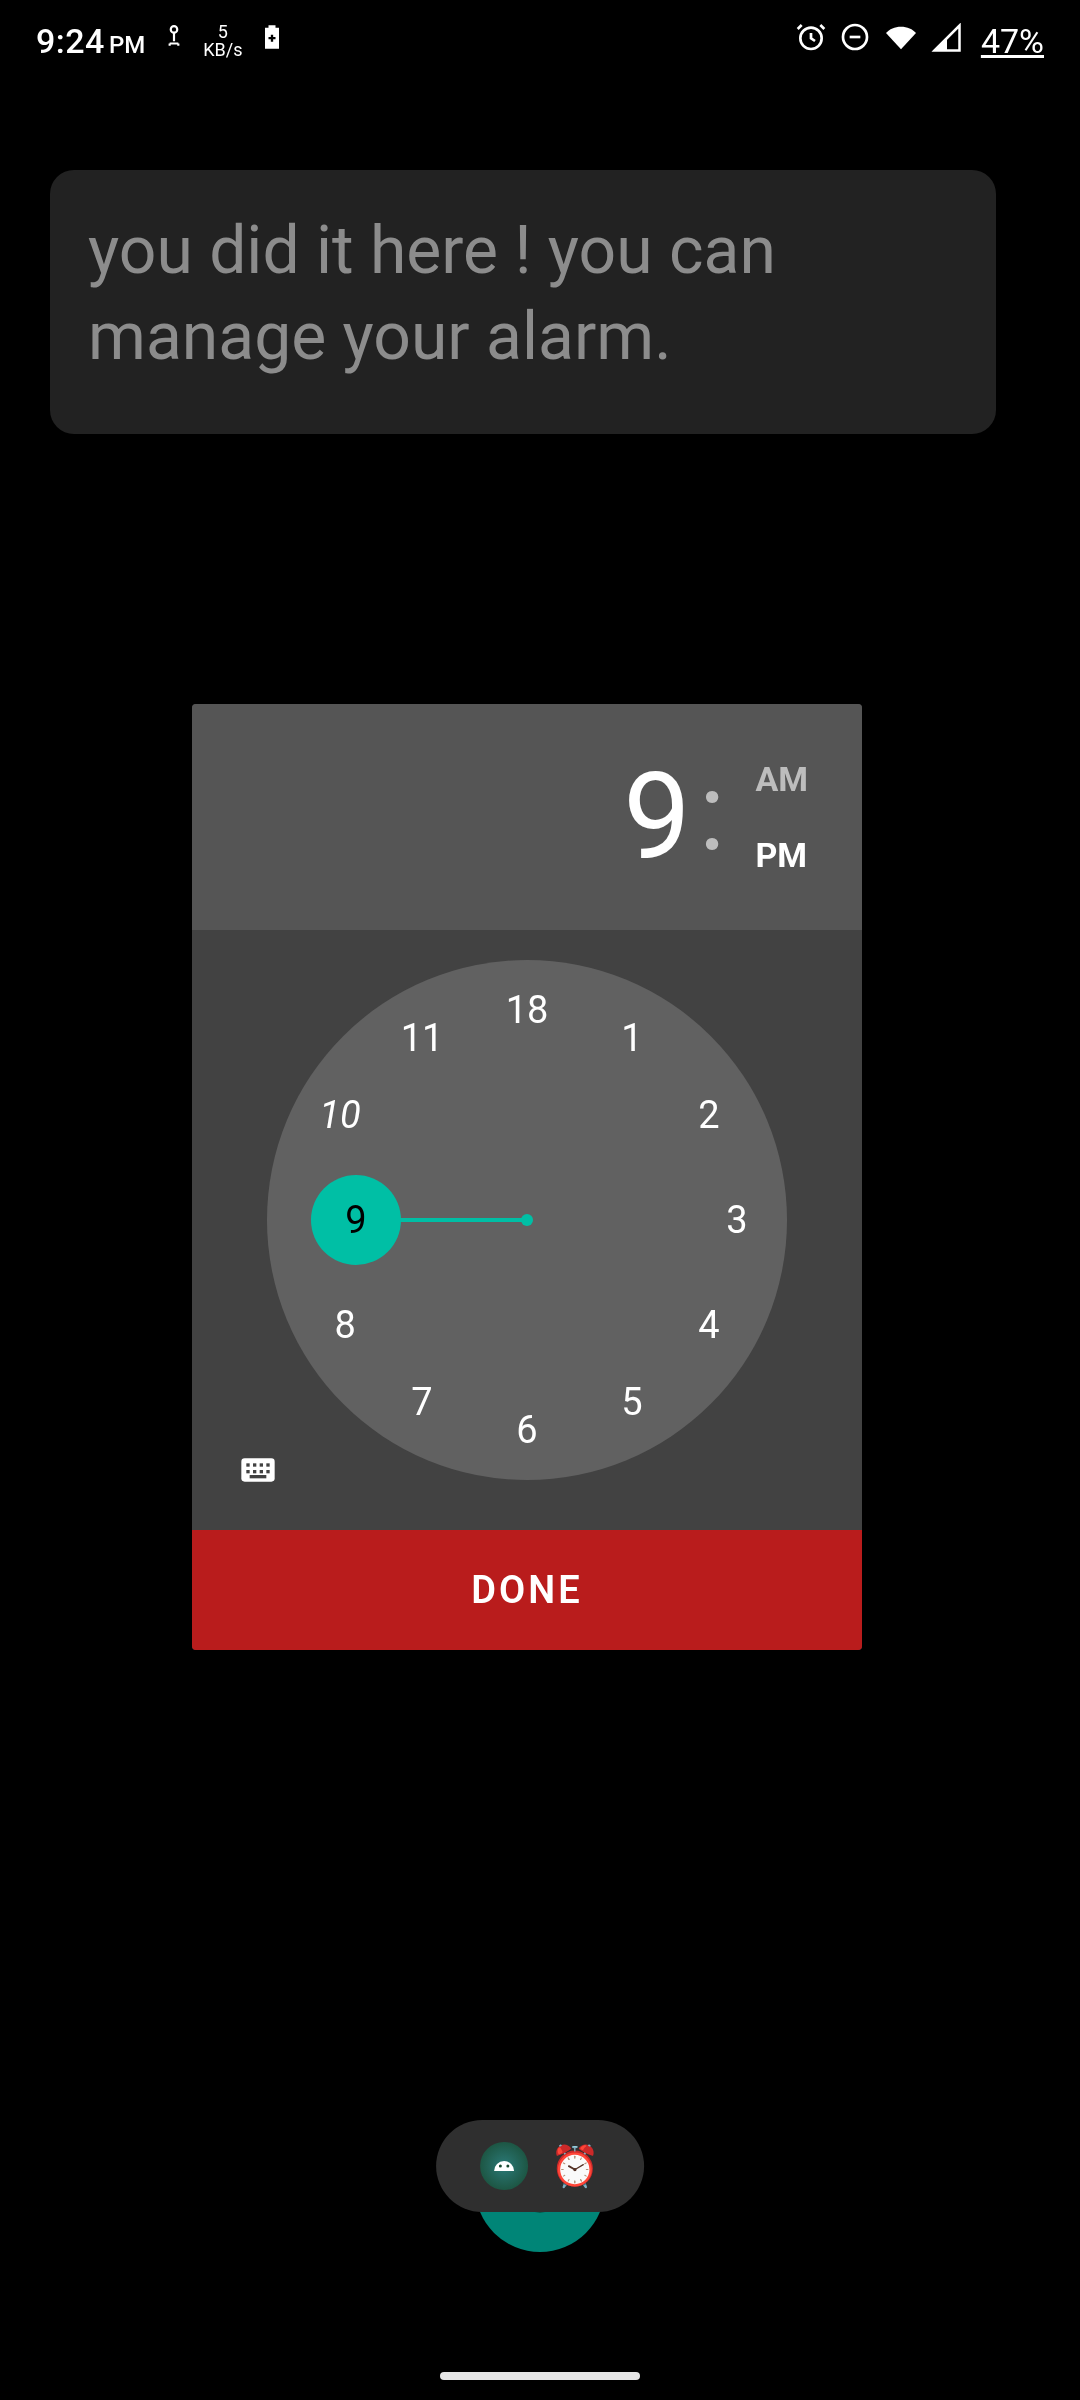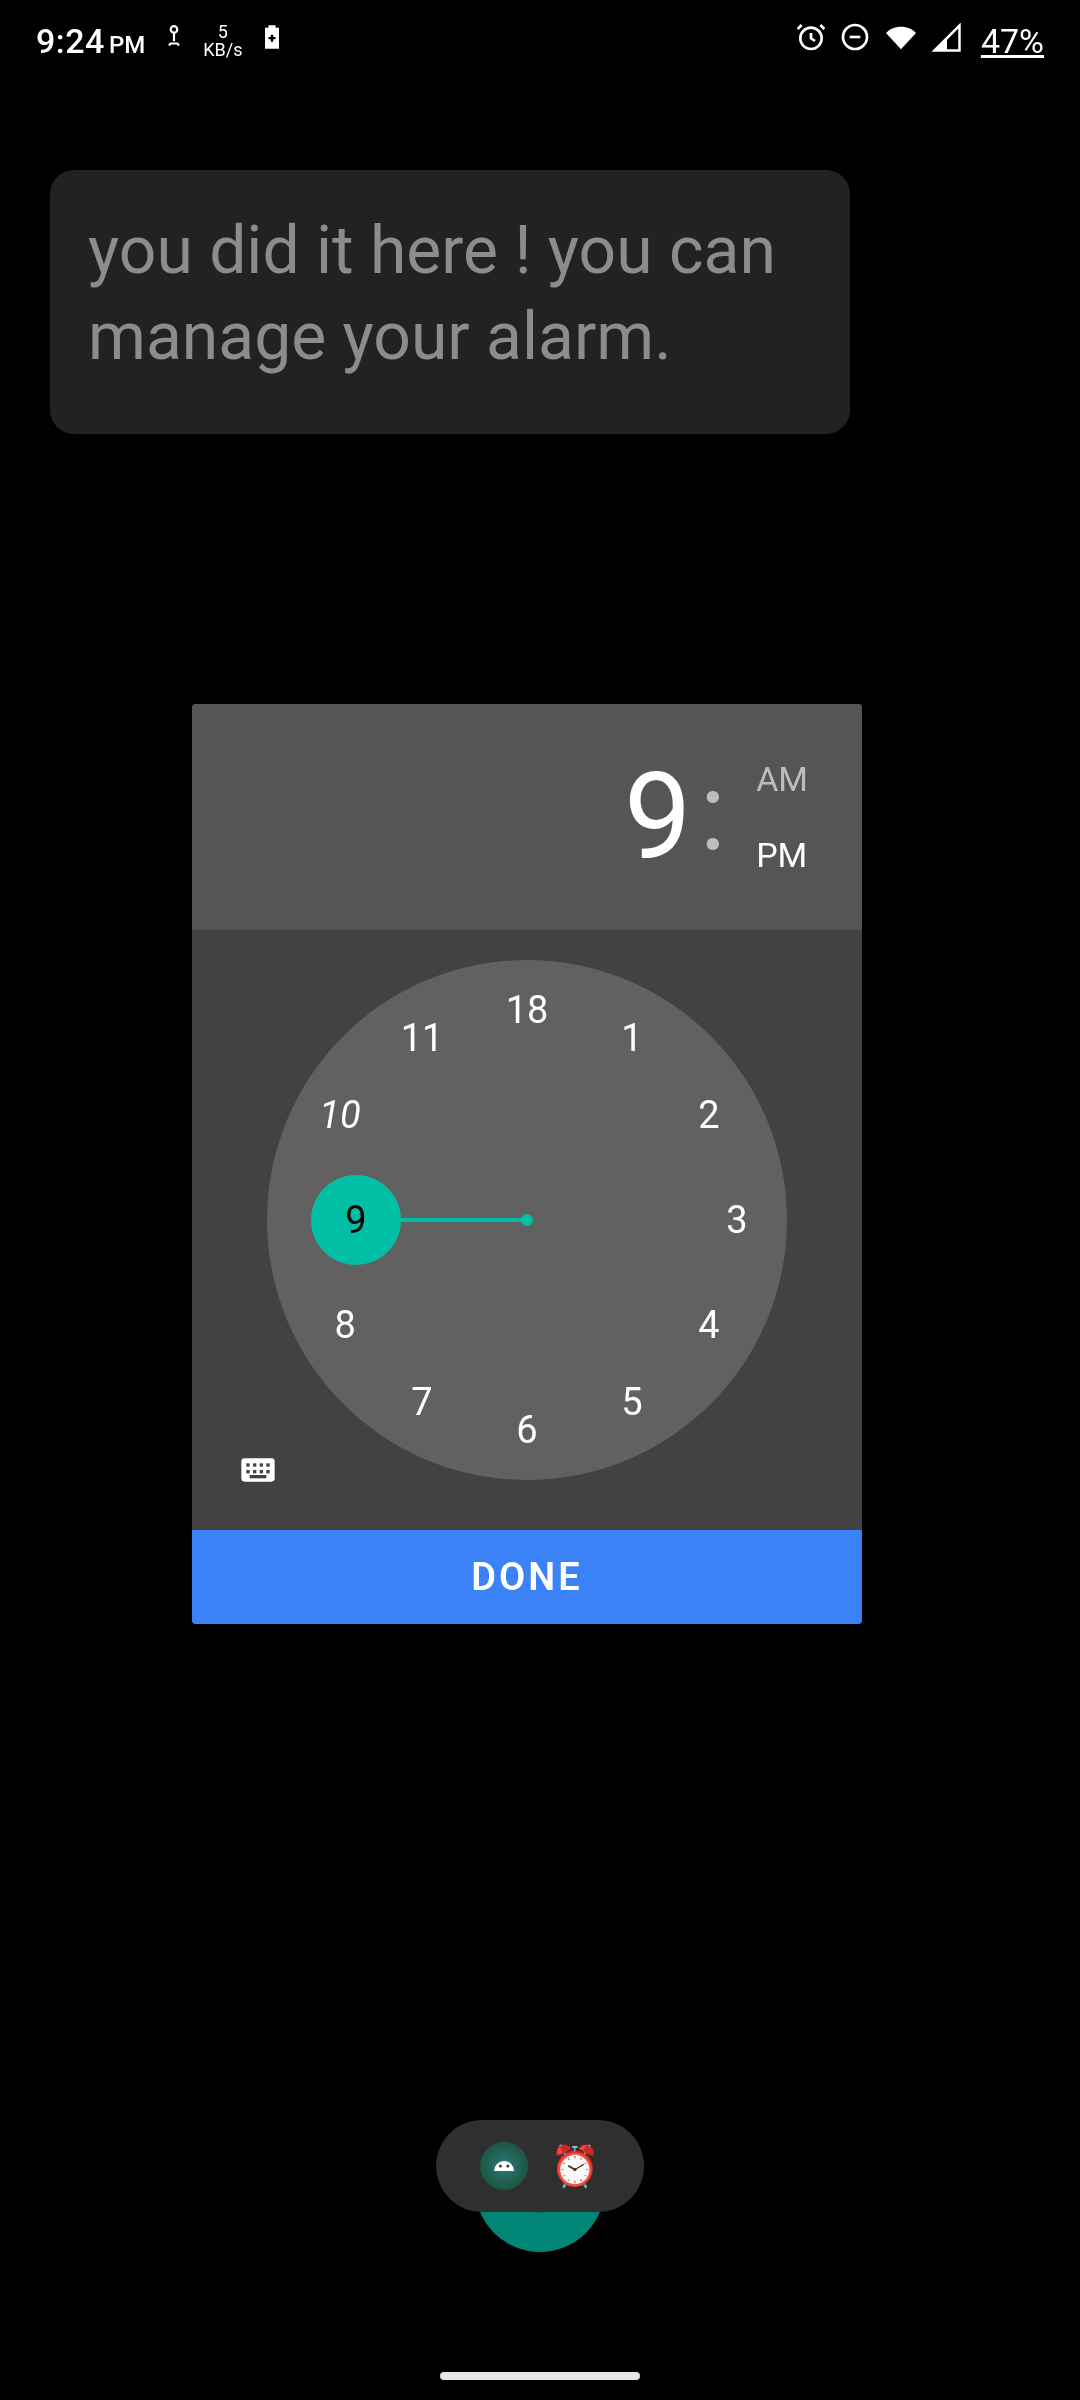--- a/index.html
+++ b/index.html
@@ -8,43 +8,43 @@
     
     .status-bar { position: absolute; top: 0; left: 0; right: 0; height: 82px; display: flex; align-items: center; justify-content: space-between; padding: 9px 36px; color: #fff; font-size: 34px; font-weight: 500; }
     .status-left { display: flex; align-items: center; gap: 16px; }
     .status-left .time { letter-spacing: 0.5px; }
     .status-left .pm-small { font-size: 24px; margin-left: 4px; }
     .net-speed { display: flex; flex-direction: column; align-items: center; font-size: 18px; line-height: 18px; font-weight: 400; }
     .status-right { display: flex; align-items: center; gap: 12px; }
     .batt-pct { font-size: 34px; font-weight: 400; margin-left: 6px; text-decoration: underline; }
 
     
-    .tooltip-card { position: absolute; top: 170px; left: 50px; width: 800px; background: #222; border-radius: 24px; padding: 38px 38px 54px; color: #8c8c8c; font-size: 66px; line-height: 1.3; font-weight: 400; }
+    .tooltip-card { position: absolute; top: 170px; left: 50px; width: 946px; background: #222; border-radius: 24px; padding: 38px 38px 54px; color: #8c8c8c; font-size: 66px; line-height: 1.3; font-weight: 400; }
 
     
     .dialog { position: absolute; top: 704px; left: 192px; width: 670px; background: #424242; border-radius: 4px; box-shadow: 0 12px 36px rgba(0,0,0,0.4); overflow: hidden; }
     .dialog-header { height: 226px; background: #555; display: flex; align-items: center; justify-content: flex-end; padding-right: 54px; }
     .time-display { display: flex; align-items: center; font-weight: 400; }
     .time-display .hour { color: #fff; font-size: 120px; }
     .time-display .colon { color: #bdbdbd; font-size: 110px; padding: 0 8px 12px; }
     .time-display .minute { color: #bdbdbd; font-size: 120px; }
-    .ampm { display: flex; flex-direction: column; margin-left: 22px; gap: 36px; font-size: 34px; font-weight: 400; justify-content: center; }
+    .ampm { display: flex; flex-direction: column; margin-left: 22px; gap: 36px; font-size: 34px; font-weight: 700; justify-content: center; }
     .ampm .am { color: #bdbdbd; }
     .ampm .pm { color: #fff; }
 
     .dialog-body { position: relative; height: 600px; }
     .clock-face { position: absolute; top: 30px; left: 50%; transform: translateX(-50%); width: 520px; height: 520px; border-radius: 50%; background: #616161; }
     .clock-center-dot { position: absolute; top: 50%; left: 50%; width: 12px; height: 12px; background: #00bfa5; border-radius: 50%; transform: translate(-50%,-50%); }
     .clock-hand { position: absolute; top: 50%; left: 50%; height: 4px; width: 174px; background: #00bfa5; transform-origin: left center; transform: translateY(-50%) rotate(180deg); }
     .clock-hand-knob { position: absolute; top: 50%; left: 44px; width: 90px; height: 90px; background: #00bfa5; border-radius: 50%; transform: translateY(-50%); display:flex; align-items:center; justify-content:center; color:#000; font-size:38px; font-weight:400;}
     .hour-num { position: absolute; color: #fff; font-size: 38px; font-weight: 400; transform: translate(-50%,-50%); }
 
     .keyboard-toggle { position: absolute; left: 36px; bottom: 36px; width: 60px; height: 48px; display:flex; align-items:center; justify-content:center; }
 
-    .done-bar { height: 94px; background: #3b82f6; display: flex; align-items: center; justify-content: center; color: #fff; font-size: 38px; font-weight: 600; letter-spacing: 3px; }
+    .done-bar { height: 120px; background: #b91c1c; display: flex; align-items: center; justify-content: center; color: #fff; font-size: 38px; font-weight: 600; letter-spacing: 3px; }
 
     
     .toast { position: absolute; bottom: 188px; left: 50%; transform: translateX(-50%); background: #2f2f2f; border-radius: 50px; padding: 22px 44px; display: flex; align-items: center; gap: 22px; color: #e0e0e0; font-size: 40px; }
     .toast-avatar { width: 48px; height: 48px; border-radius: 50%; background: radial-gradient(circle at center, #2b7a78 0%, #17472e 100%); display:flex; align-items:center; justify-content:center; }
 
     
     .fab { position: absolute; bottom: 148px; left: 50%; transform: translateX(-50%); width: 130px; height: 130px; border-radius: 50%; background: #008577; display:flex; align-items:center; justify-content:center; }
 
     
     .nav-handle { position: absolute; bottom: 20px; left: 50%; transform: translateX(-50%); width: 200px; height: 8px; background: #fff; border-radius: 4px; opacity: 0.9; }

